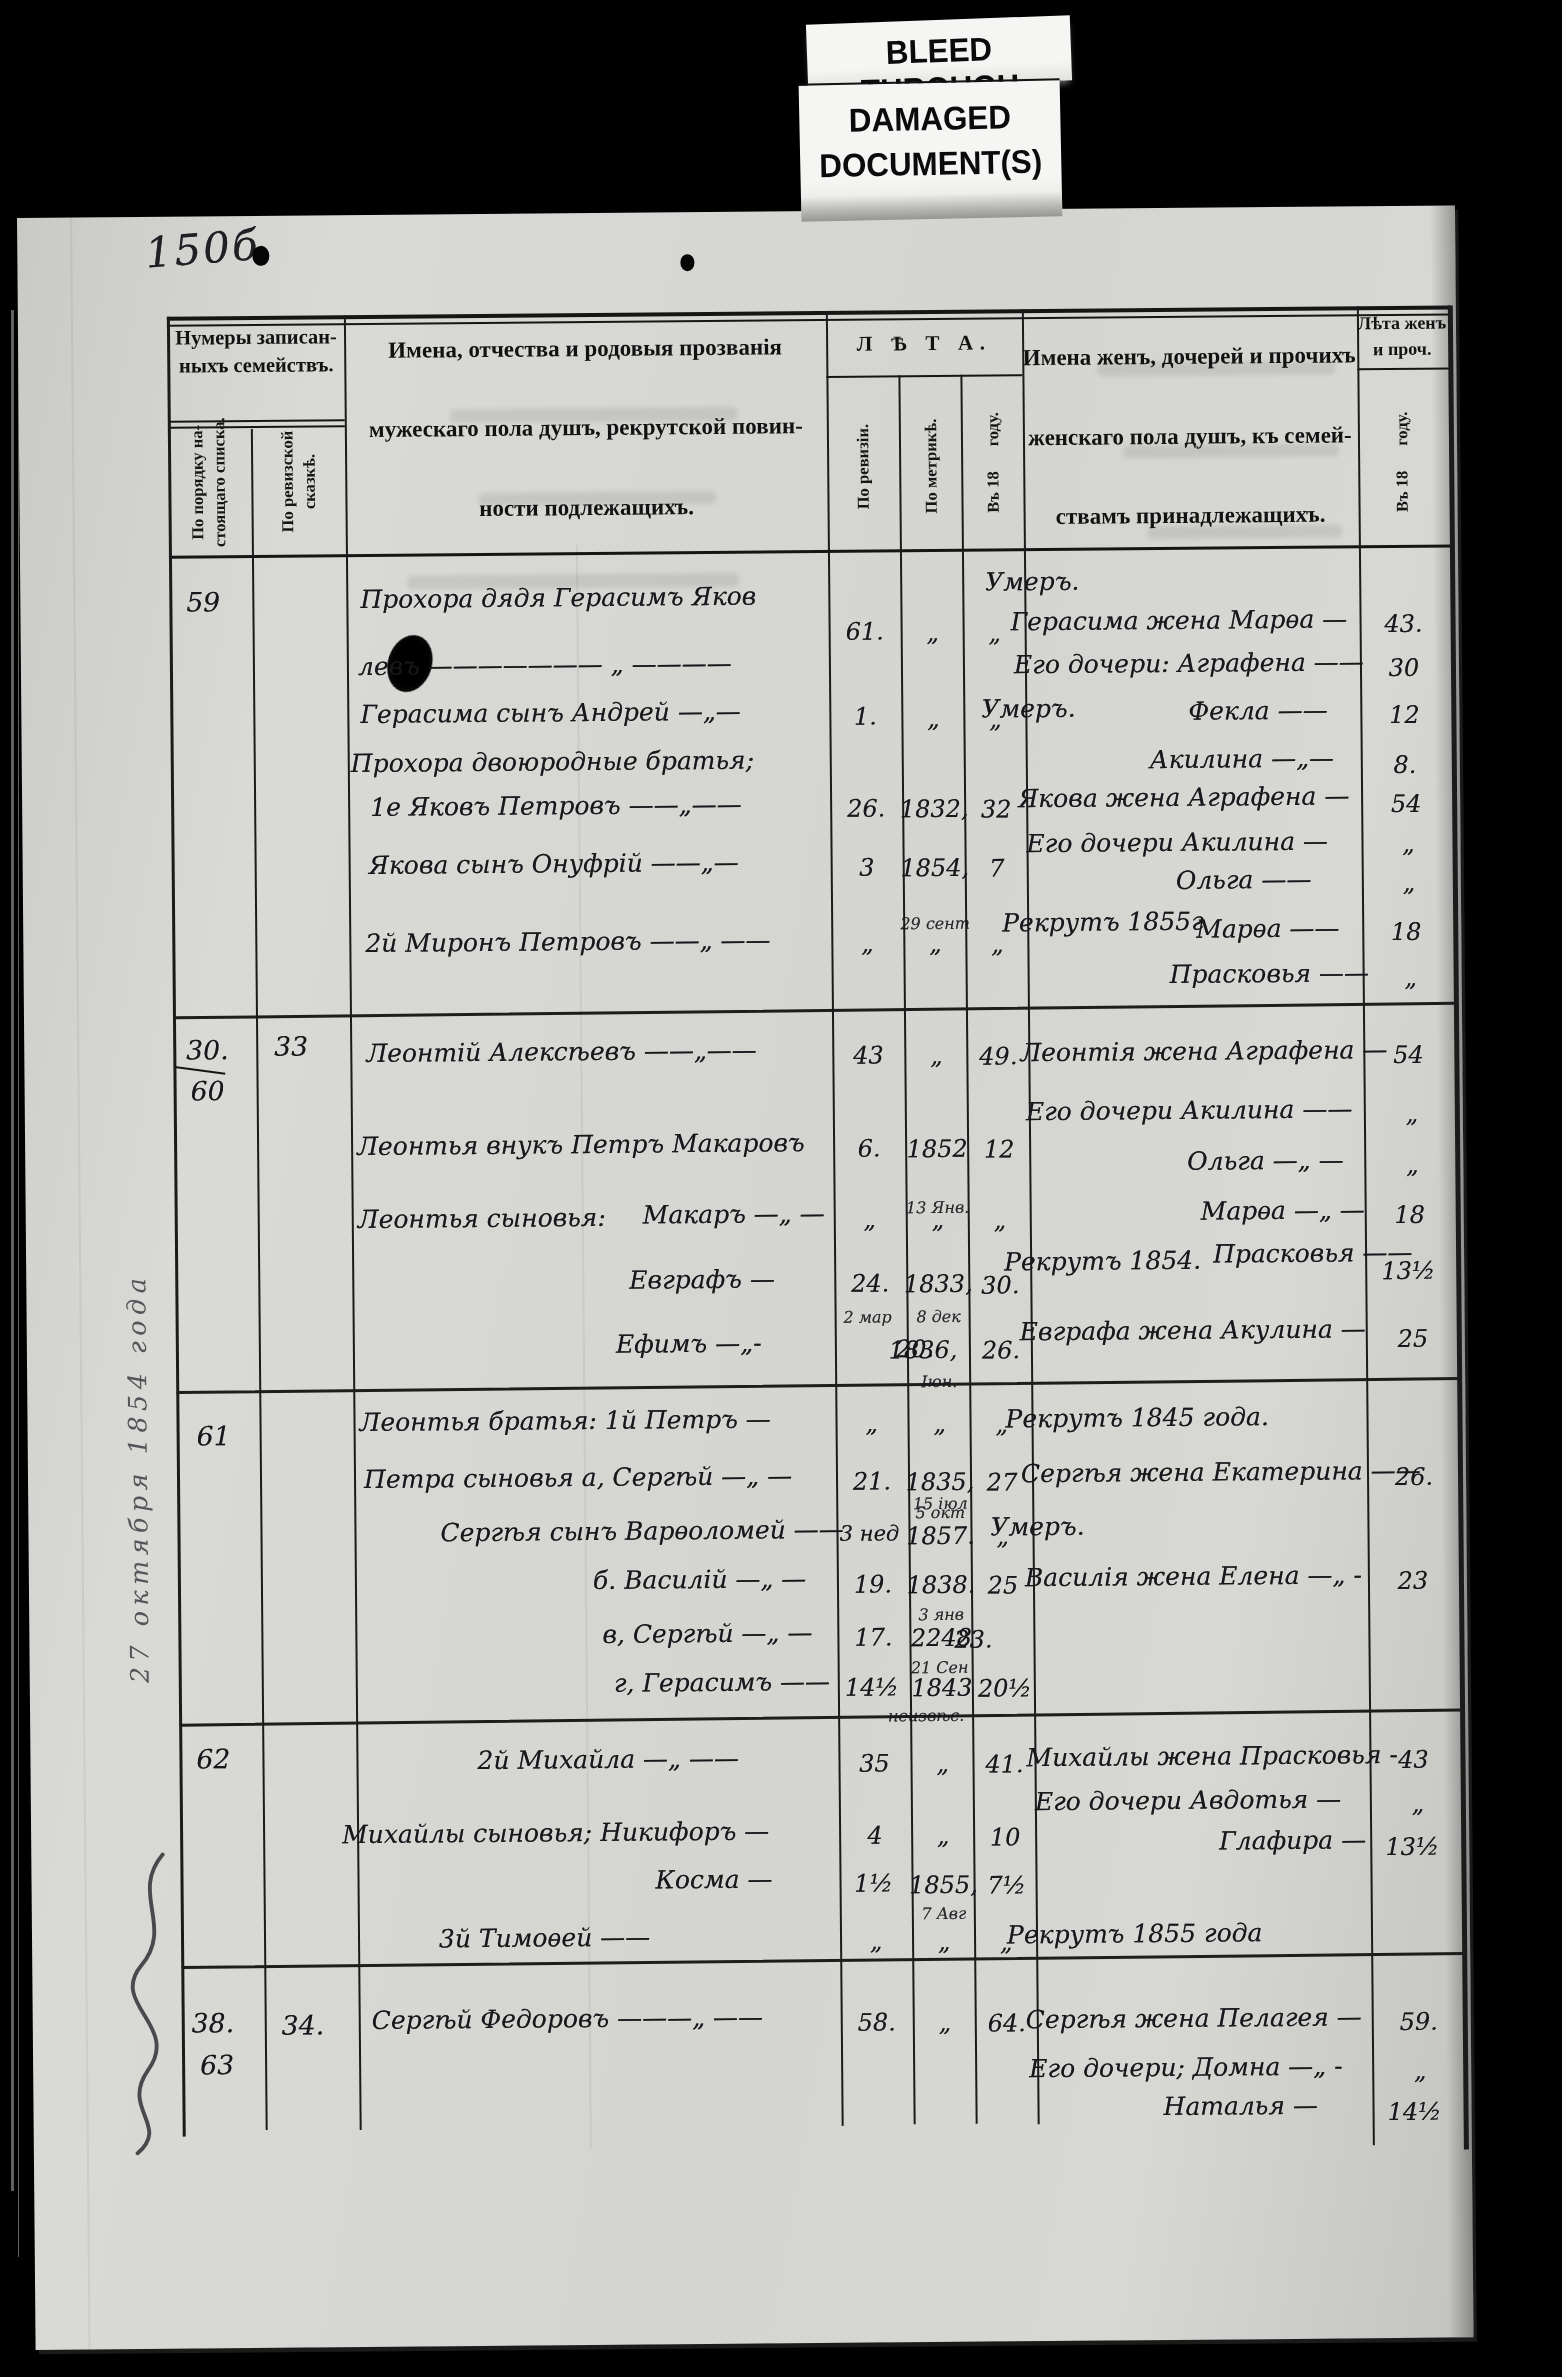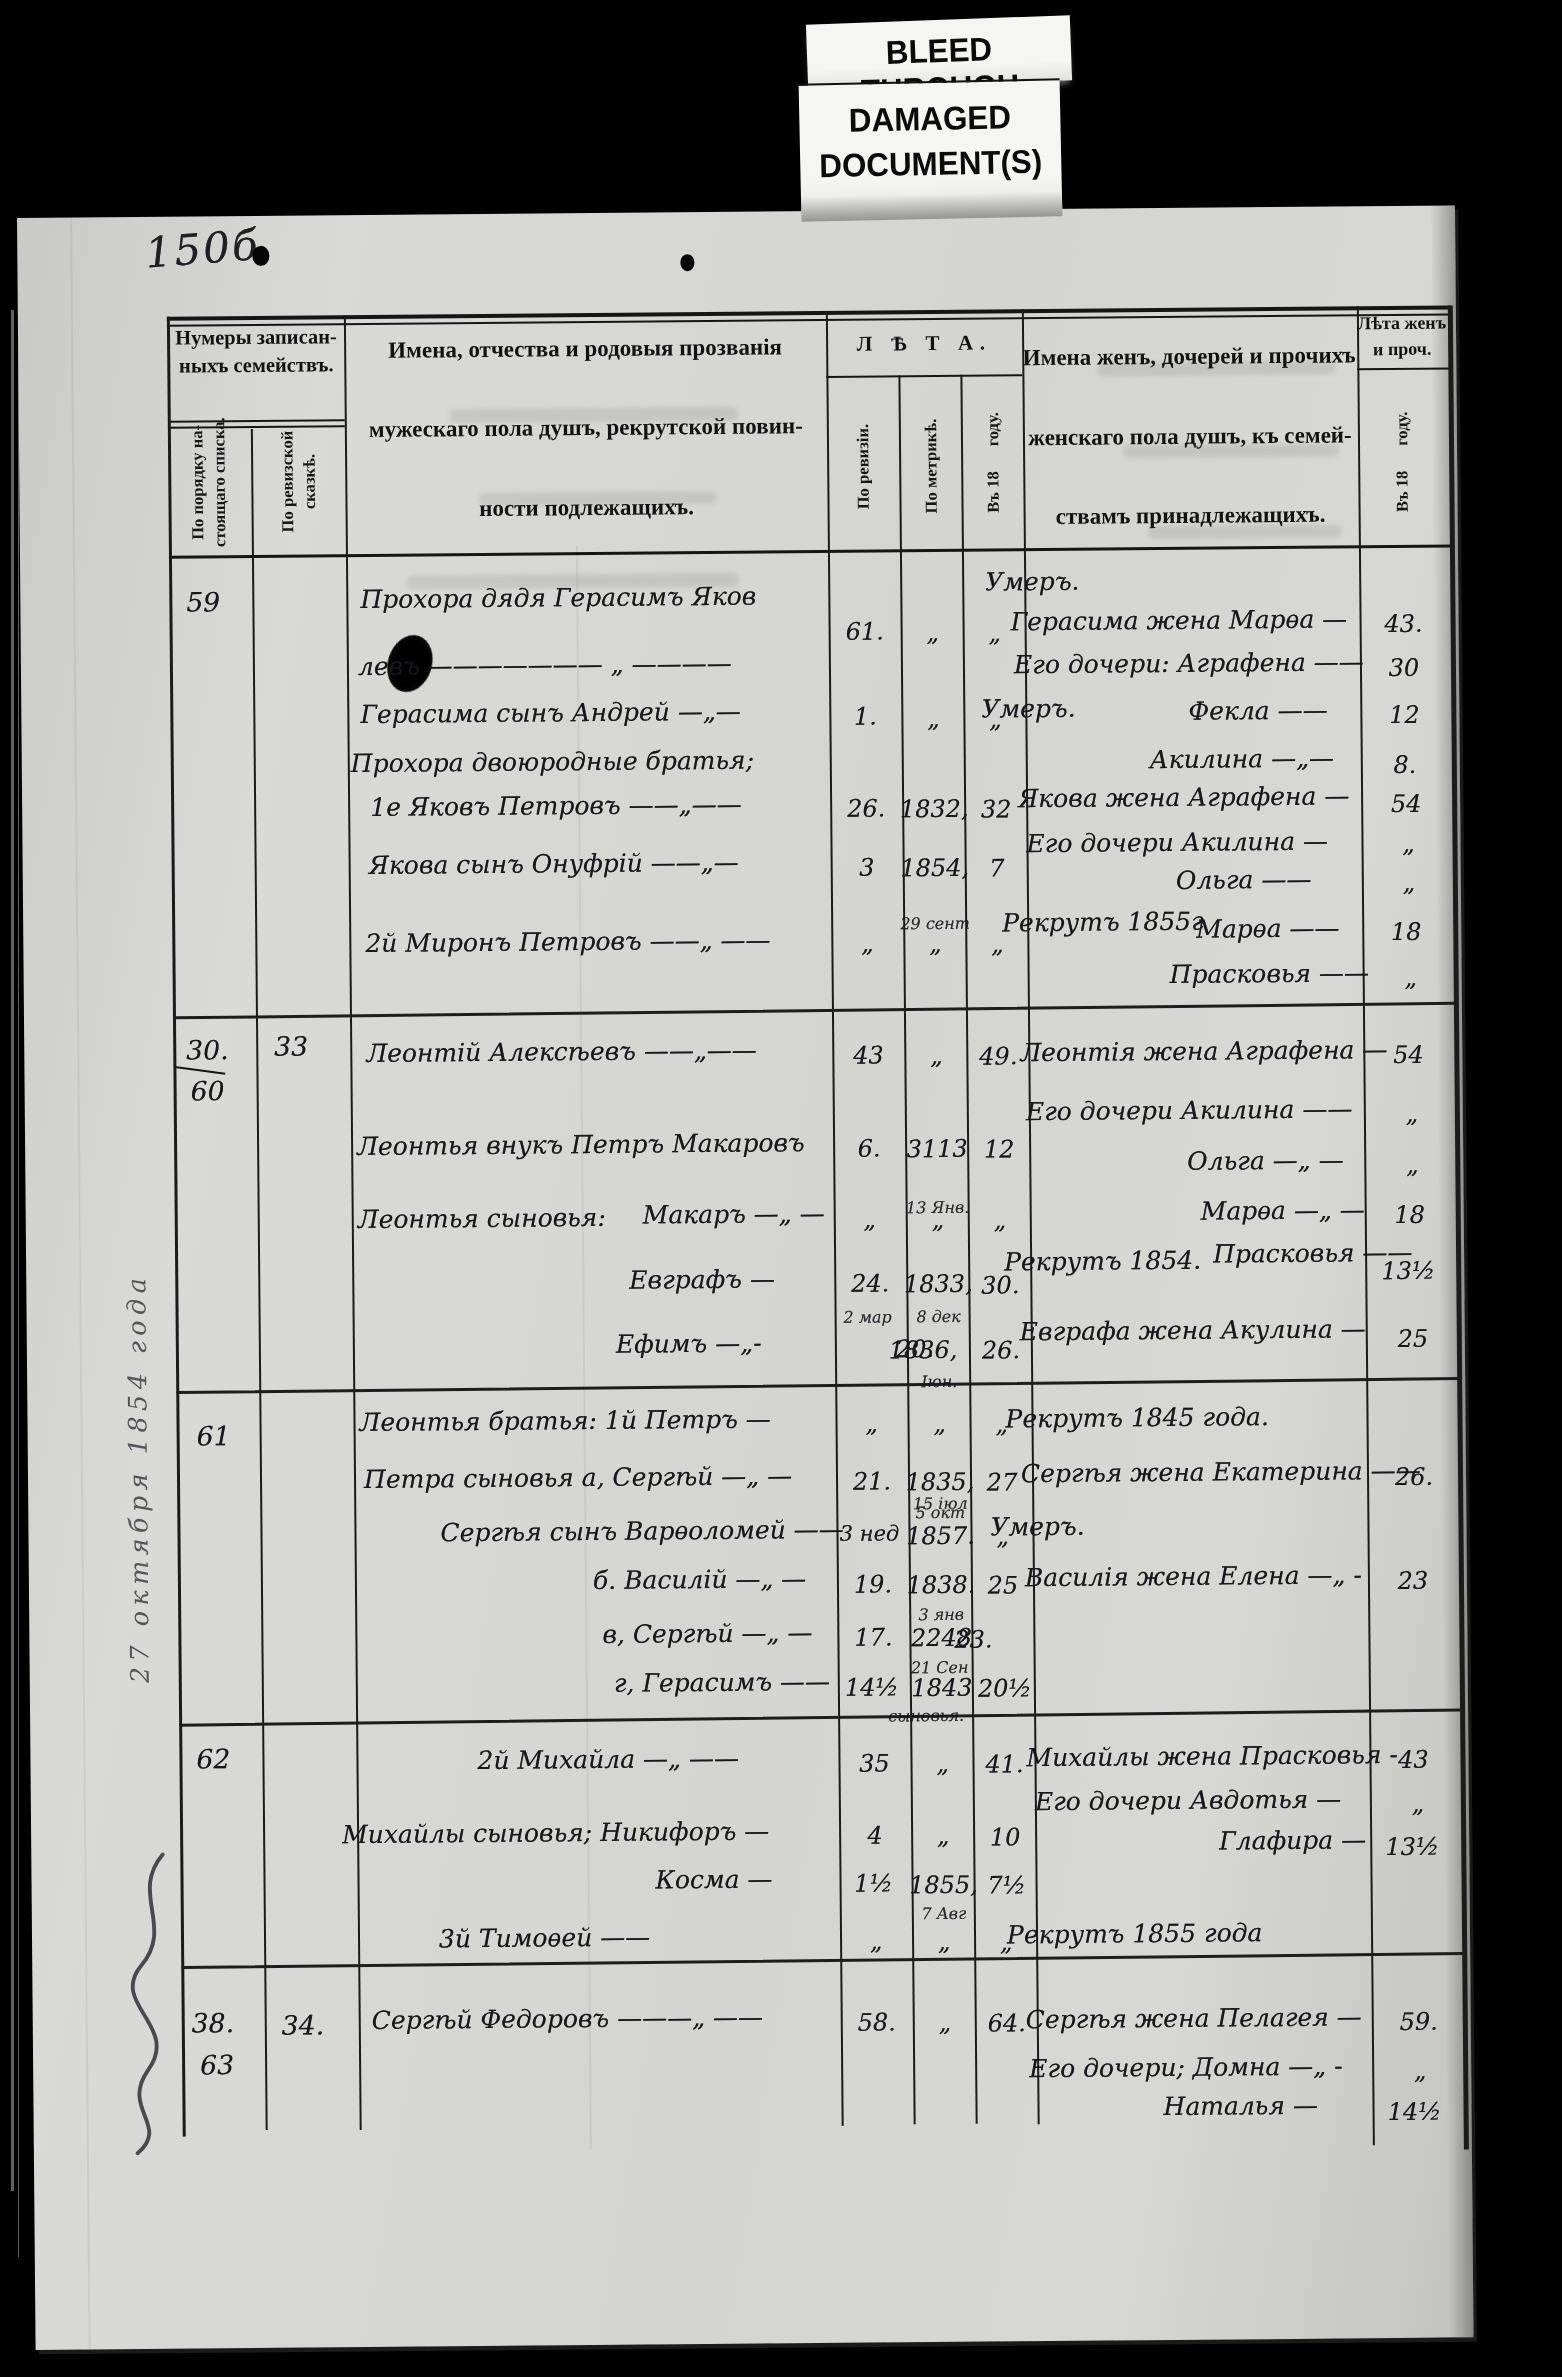--- a/index.html
+++ b/index.html
@@ -174,21 +174,21 @@
   <div class="hw fnum" style="left:162px;top:818px">30.</div>
   <div class="ln" style="left:150px;top:853px;width:51px;height:1.7px;transform:rotate(8deg)"></div>
   <div class="hw fnum" style="left:166px;top:859px">60</div>
   <div class="hw fnum" style="left:250px;top:815px">33</div>
   <div class="hw name" style="left:342px;top:824px">Леонтій Алексѣевъ ——„——</div>
   <div class="hw num" style="left:844px;top:831px">43</div>
   <div class="hw num" style="left:912px;top:832px">„</div>
   <div class="hw num" style="left:974px;top:833px">49.</div>
   <div class="hw name" style="left:332px;top:917px">Леонтья внукъ Петръ Макаровъ</div>
   <div class="hw num" style="left:844px;top:924px">6.</div>
-  <div class="hw num" style="left:912px;top:925px">3113</div>
+  <div class="hw num" style="left:912px;top:925px">1852</div>
   <div class="hw num" style="left:974px;top:926px">12</div>
   <div class="hw sub" style="left:912px;top:988px">13 Янв.</div>
   <div class="hw name" style="left:332px;top:990px">Леонтья сыновья:</div>
   <div class="hw name" style="left:617px;top:988px">Макаръ —„ —</div>
   <div class="hw num" style="left:844px;top:995px">„</div>
   <div class="hw num" style="left:912px;top:996px">„</div>
   <div class="hw num" style="left:974px;top:997px">„</div>
   <div class="hw name" style="left:603px;top:1053px">Евграфъ —</div>
   <div class="hw num" style="left:844px;top:1059px">24.</div>
   <div class="hw num" style="left:912px;top:1060px">1833,</div>
@@ -237,21 +237,21 @@
   <div class="hw sub" style="left:912px;top:1395px">3 янв</div>
   <div class="hw name" style="left:573px;top:1407px">в, Сергѣй —„ —</div>
   <div class="hw num" style="left:844px;top:1413px">17.</div>
   <div class="hw num" style="left:912px;top:1414px">2248</div>
   <div class="hw num" style="left:944px;top:1416px">23.</div>
   <div class="hw sub" style="left:910px;top:1448px">21 Сен</div>
   <div class="hw name" style="left:584px;top:1456px">г, Герасимъ ——</div>
   <div class="hw num" style="left:842px;top:1463px">14½</div>
   <div class="hw num" style="left:912px;top:1464px">1843</div>
   <div class="hw num" style="left:975px;top:1465px">20½</div>
-  <div class="hw sub" style="left:896px;top:1496px">сыновья.</div>
+  <div class="hw sub" style="left:896px;top:1496px">неизвѣс.</div>
 
   <div class="hw name" style="left:978px;top:1195px">Рекрутъ 1845 года.</div>
   <div class="hw name" style="left:993px;top:1250px">Сергѣя жена Екатерина ——</div>
   <div class="hw num" style="left:1386px;top:1257px">26.</div>
   <div class="hw name" style="left:962px;top:1303px">Умеръ.</div>
   <div class="hw name" style="left:996px;top:1354px">Василія жена Елена —„ -</div>
   <div class="hw num" style="left:1384px;top:1361px">23</div>
 
   <div class="hw fnum" style="left:166px;top:1527px">62</div>
   <div class="hw name" style="left:447px;top:1532px">2й  Михайла —„ ——</div>

